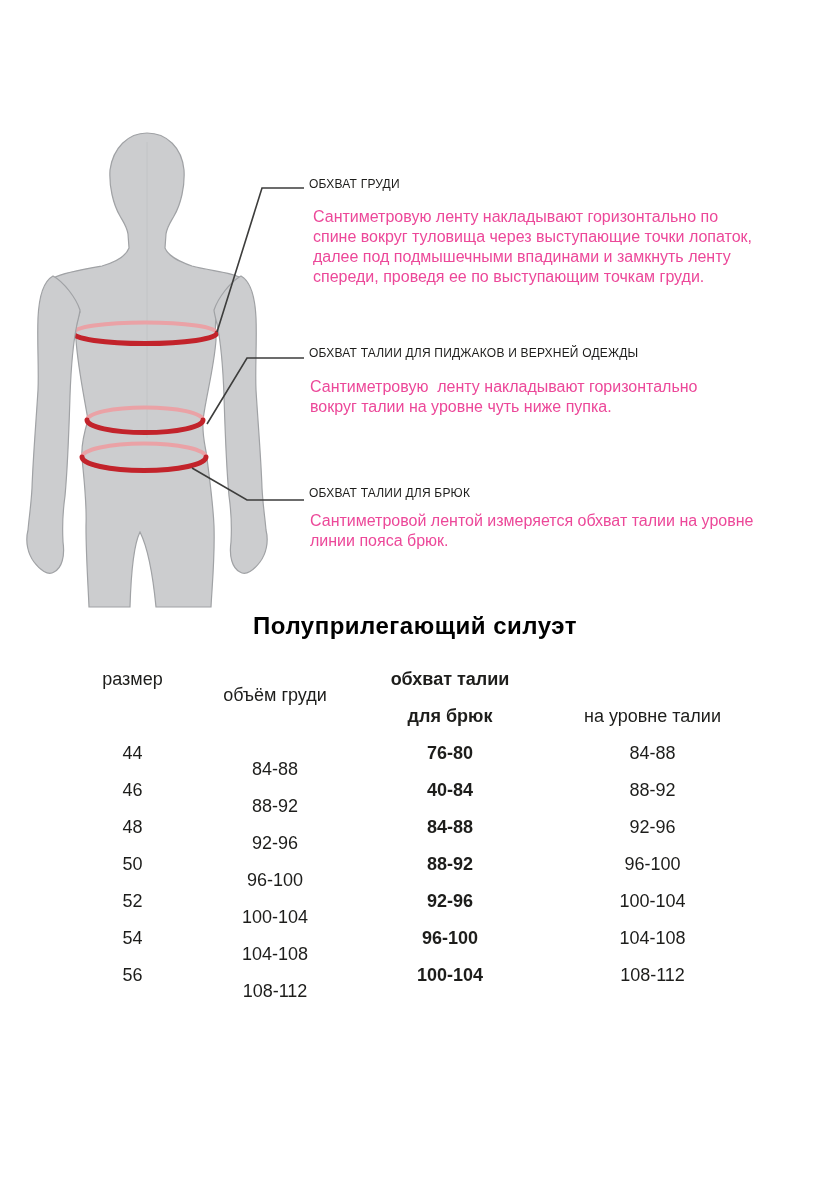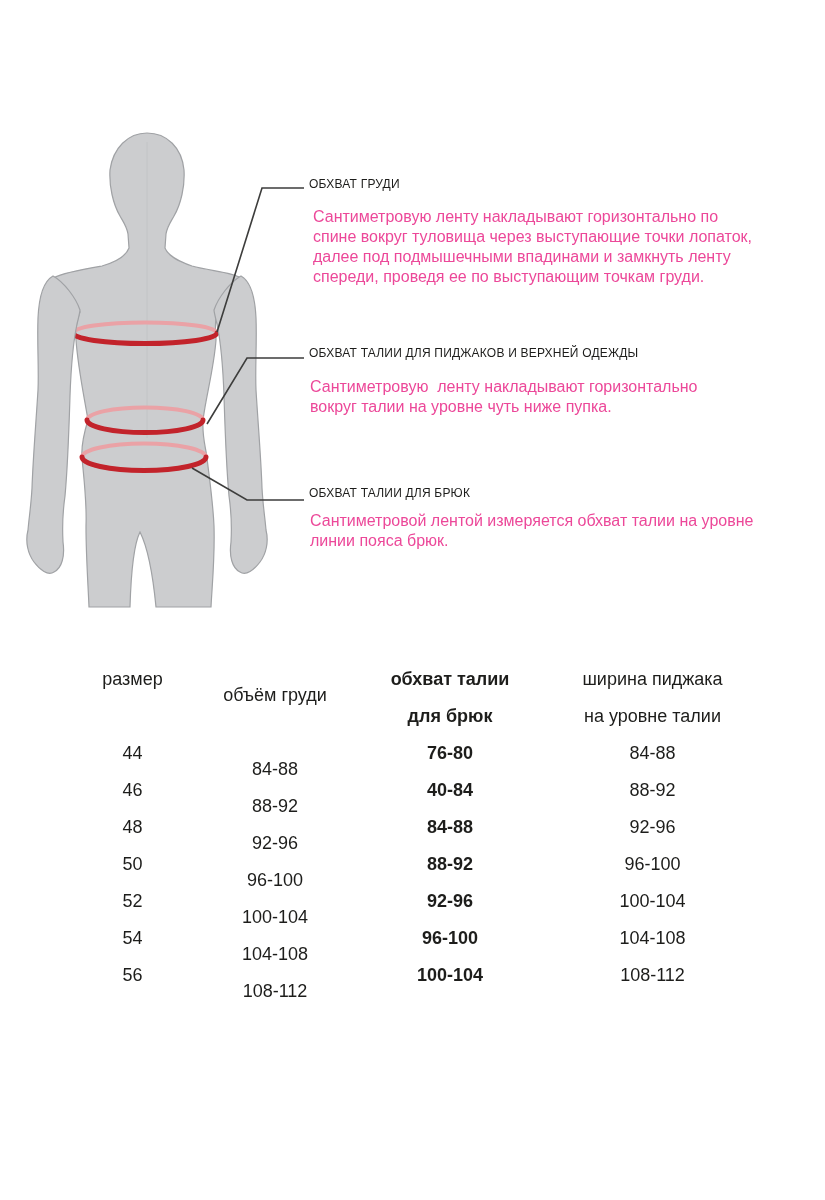--- a/index.html
+++ b/index.html
@@ -183,27 +183,27 @@
   </div>
   <div class="callout-body sec2-body">Сантиметровую  ленту накладывают горизонтально
 вокруг талии на уровне чуть ниже пупка.</div>
 
   <div class="callout-section sec3">
     <div class="callout-heading">ОБХВАТ ТАЛИИ ДЛЯ БРЮК</div>
   </div>
   <div class="callout-body sec3-body">Сантиметровой лентой измеряется обхват талии на уровне
 линии пояса брюк.</div>
 
+  <h2 class="table-title">Полуприлегающий силуэт</h2>
 
   <div class="size-table">
     <div class="size-row">
       <div class="size-cell c1">размер</div>
       <div class="size-cell c2">объём груди</div>
       <div class="size-cell c3">обхват талии</div>
-      <div class="size-cell c4">ширина пиджака</div>
     </div>
     <div class="size-row">
       <div class="size-cell c1"></div>
       <div class="size-cell c2"></div>
       <div class="size-cell c3">для брюк</div>
       <div class="size-cell c4">на уровне талии</div>
     </div>
     <div class="size-row">
       <div class="size-cell c1">44</div>
       <div class="size-cell c2">84-88</div>

